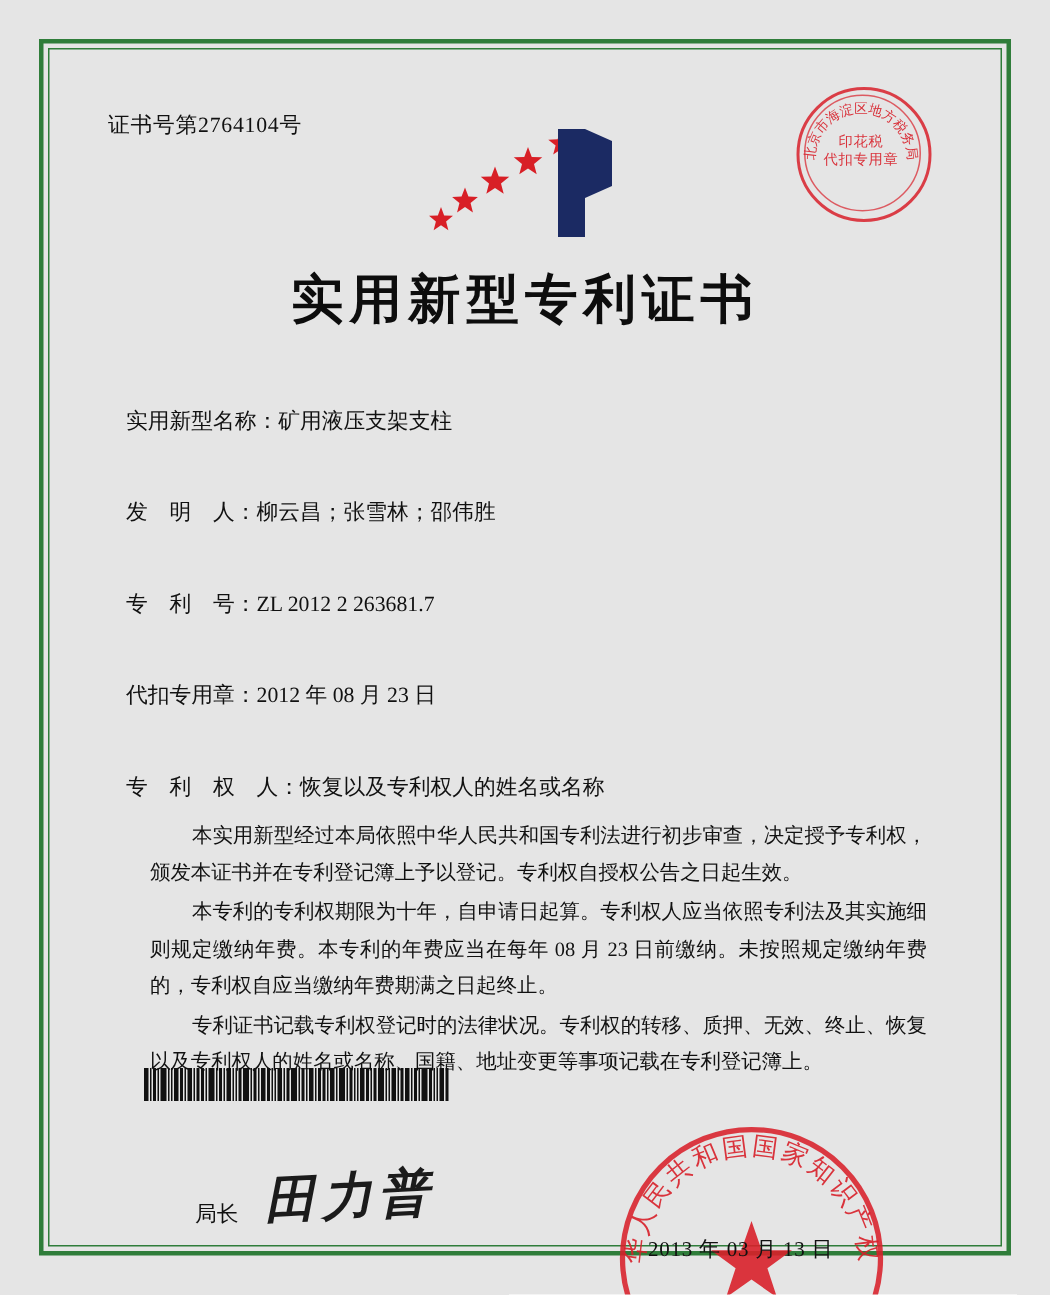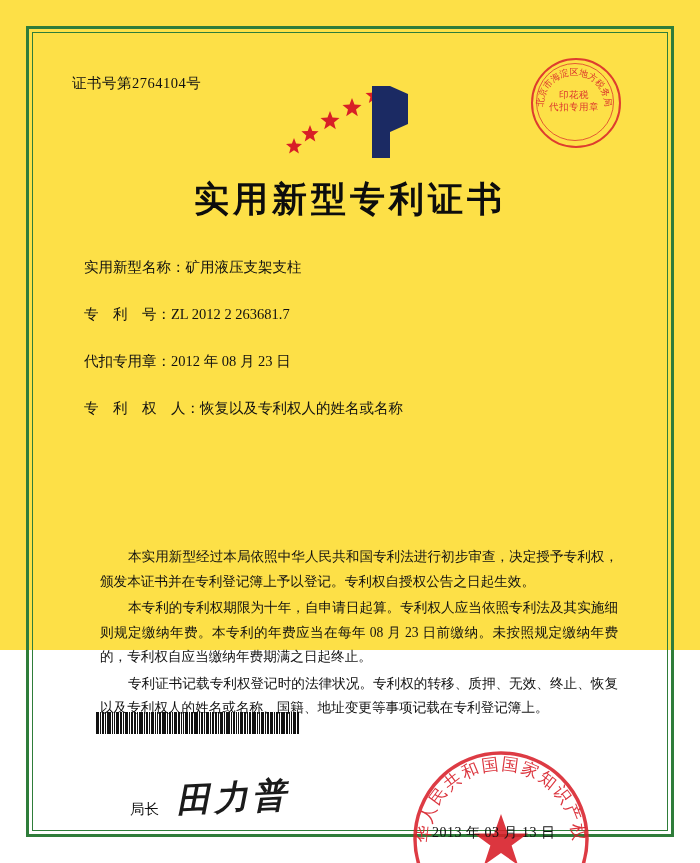--- a/index.html
+++ b/index.html
@@ -12,22 +12,22 @@
     height: 863px;
     font-family: "Liberation Serif", "DejaVu Serif", serif;
     color: #1a1a1a;
     position: relative;
     overflow: hidden;
   }
   .page {
     position: absolute;
     left: 0; top: 0;
     width: 700px;
-    height: 650px;
-    background: #fde047;
+    height: 863px;
+    background: #e5e5e5;
   }
   
   .frame-outer {
     position: absolute;
     left: 26px; top: 26px;
     width: 648px;
     height: 811px;
     border: 3px solid #2f7d3a;
     box-sizing: border-box;
   }
@@ -117,20 +117,21 @@
     line-height: 18px;
     margin-bottom: 29px;
     color: #111;
     white-space: nowrap;
   }
   .field .flabel {
     display: inline-block;
   }
   .field .fval {
     display: inline-block;
+    margin-top: 14px;
   }
   
   .body-text {
     position: absolute;
     left: 84px; top: 545px;
     width: 534px;
     font-size: 13.6px;
     line-height: 24.5px;
     text-align: justify;
     color: #111;
@@ -233,20 +234,23 @@
     </svg>
   </div>
 
   <div class="title">实用新型专利证书</div>
 
   <div class="fields">
     <div class="field">
       <span class="flabel">实用新型名称：</span><span class="fval">矿用液压支架支柱</span>
     </div>
     <div class="field">
+      <span class="flabel">发　明　人：</span><span class="fval">柳云昌；张雪林；邵伟胜</span>
+    </div>
+    <div class="field">
       <span class="flabel">专　利　号：</span><span class="fval">ZL 2012 2 263681.7</span>
     </div>
     <div class="field">
       <span class="flabel">代扣专用章：</span><span class="fval">2012 年 08 月 23 日</span>
     </div>
     <div class="field">
       <span class="flabel">专　利　权　人：</span><span class="fval">恢复以及专利权人的姓名或名称</span>
     </div>
   </div>
 

